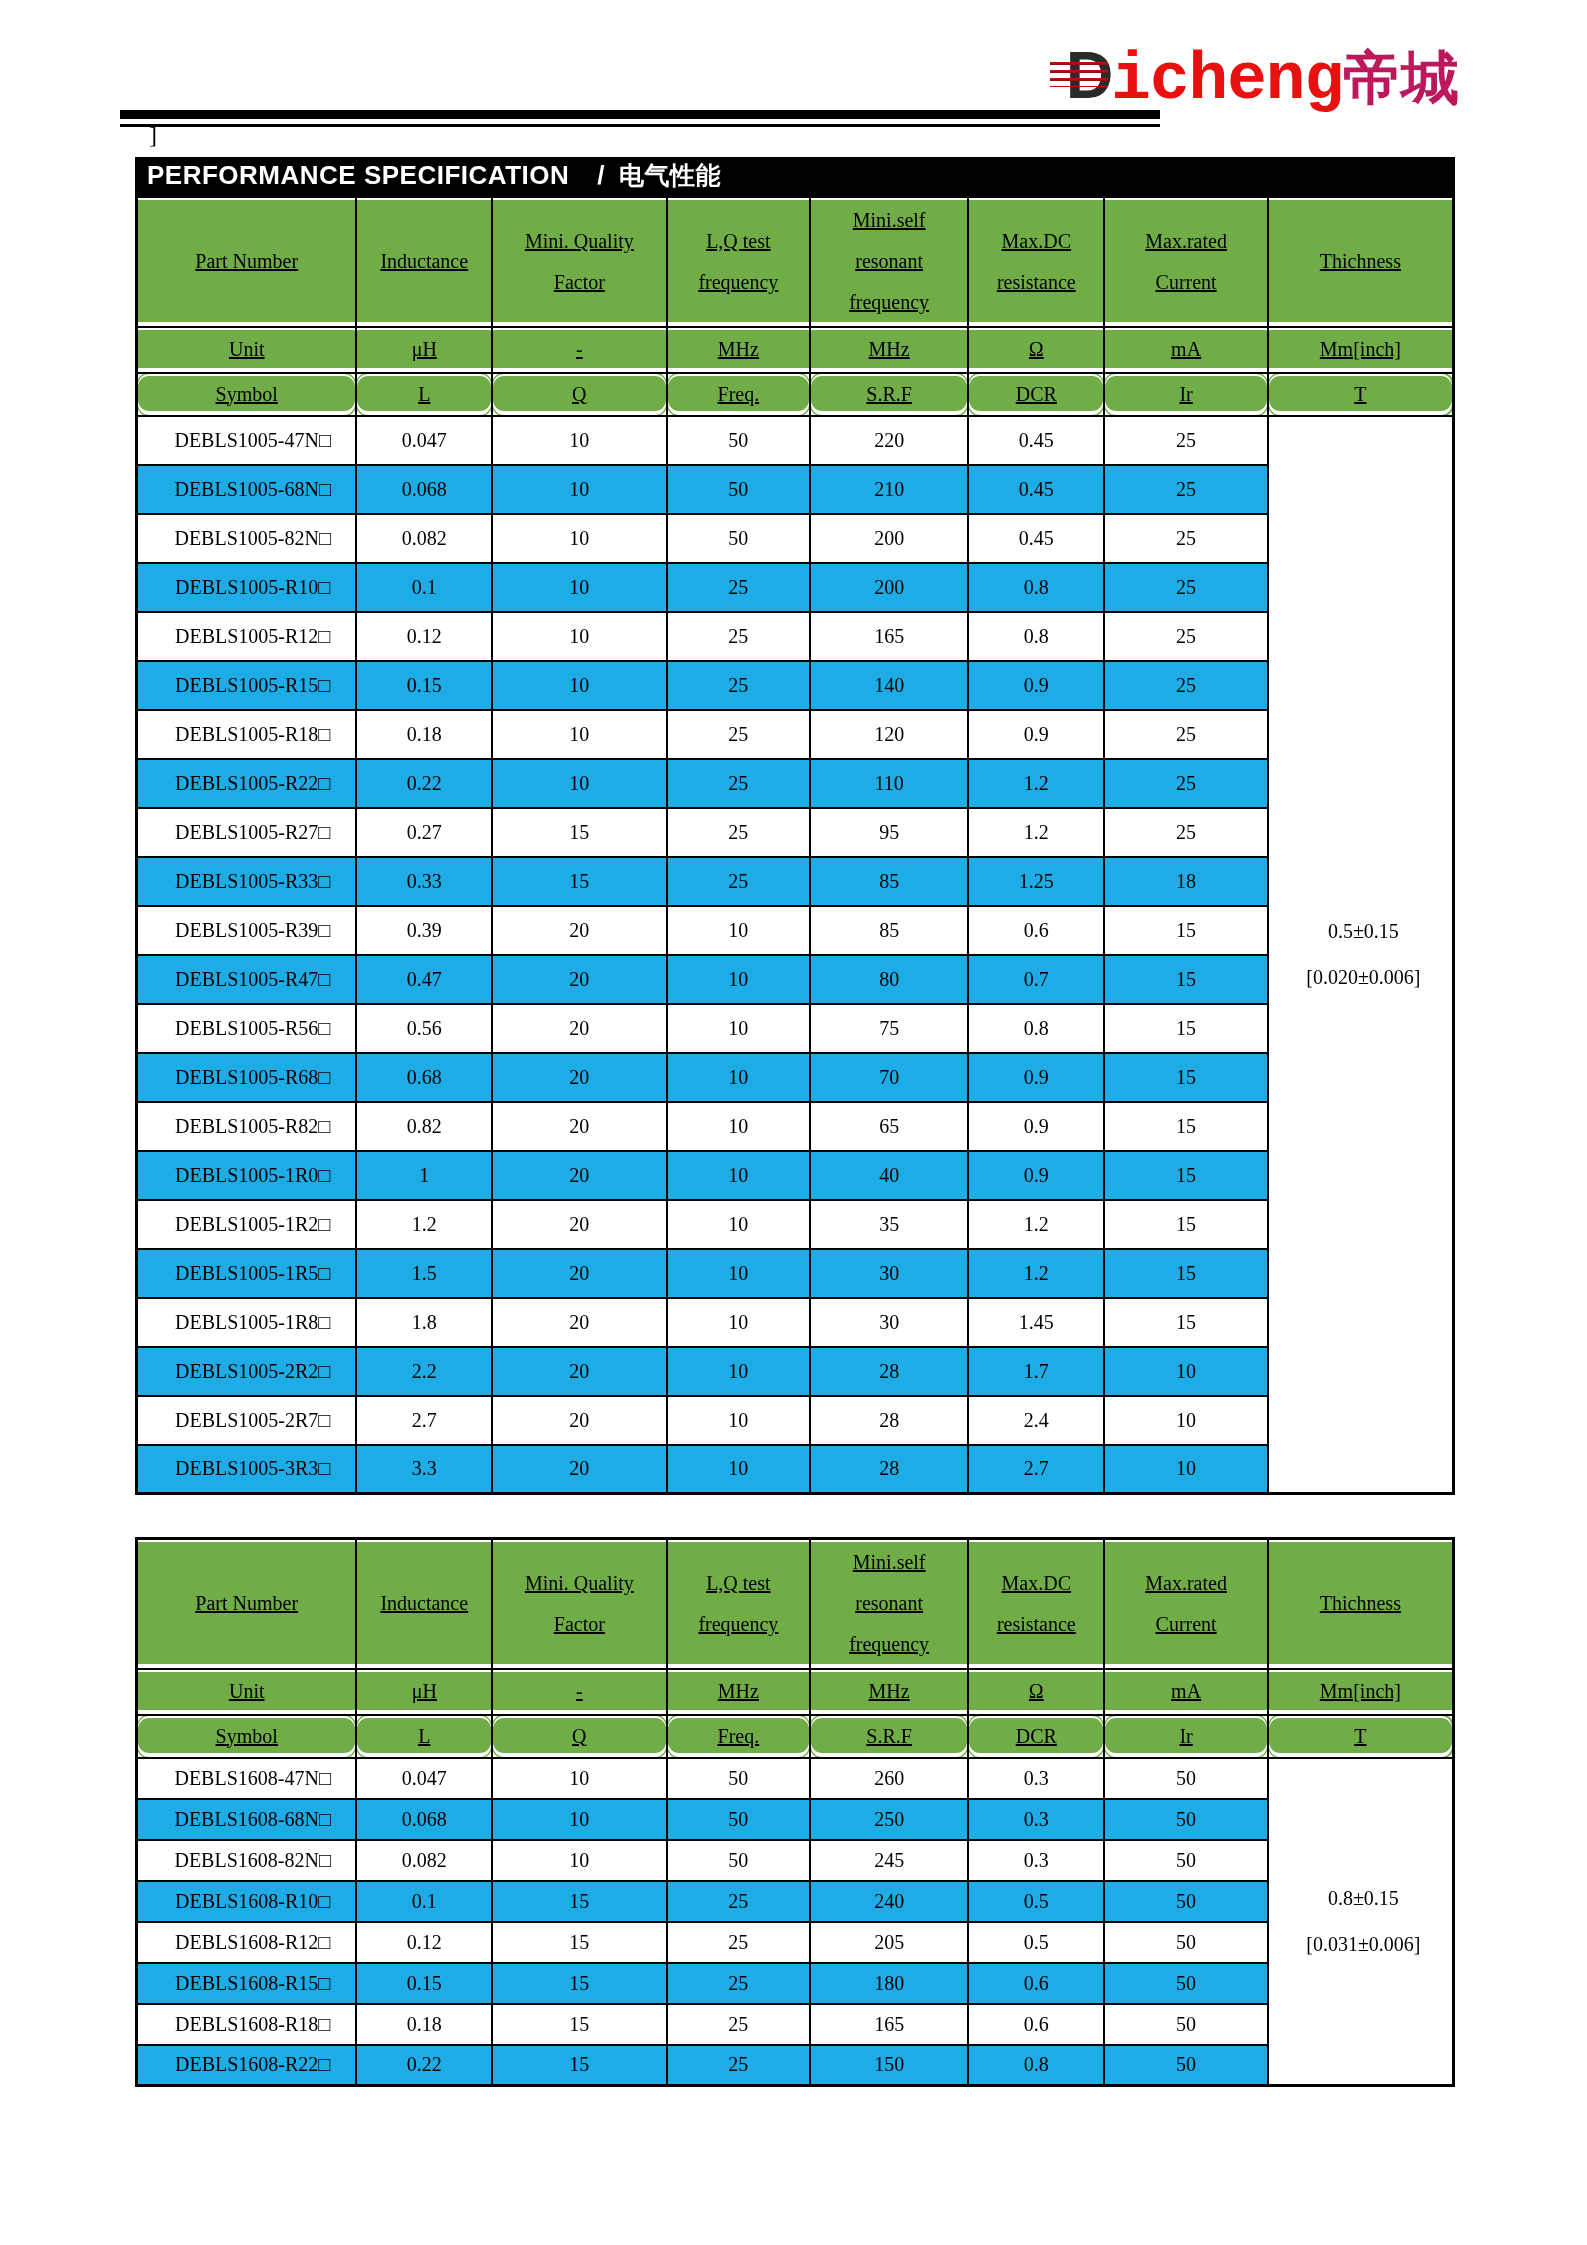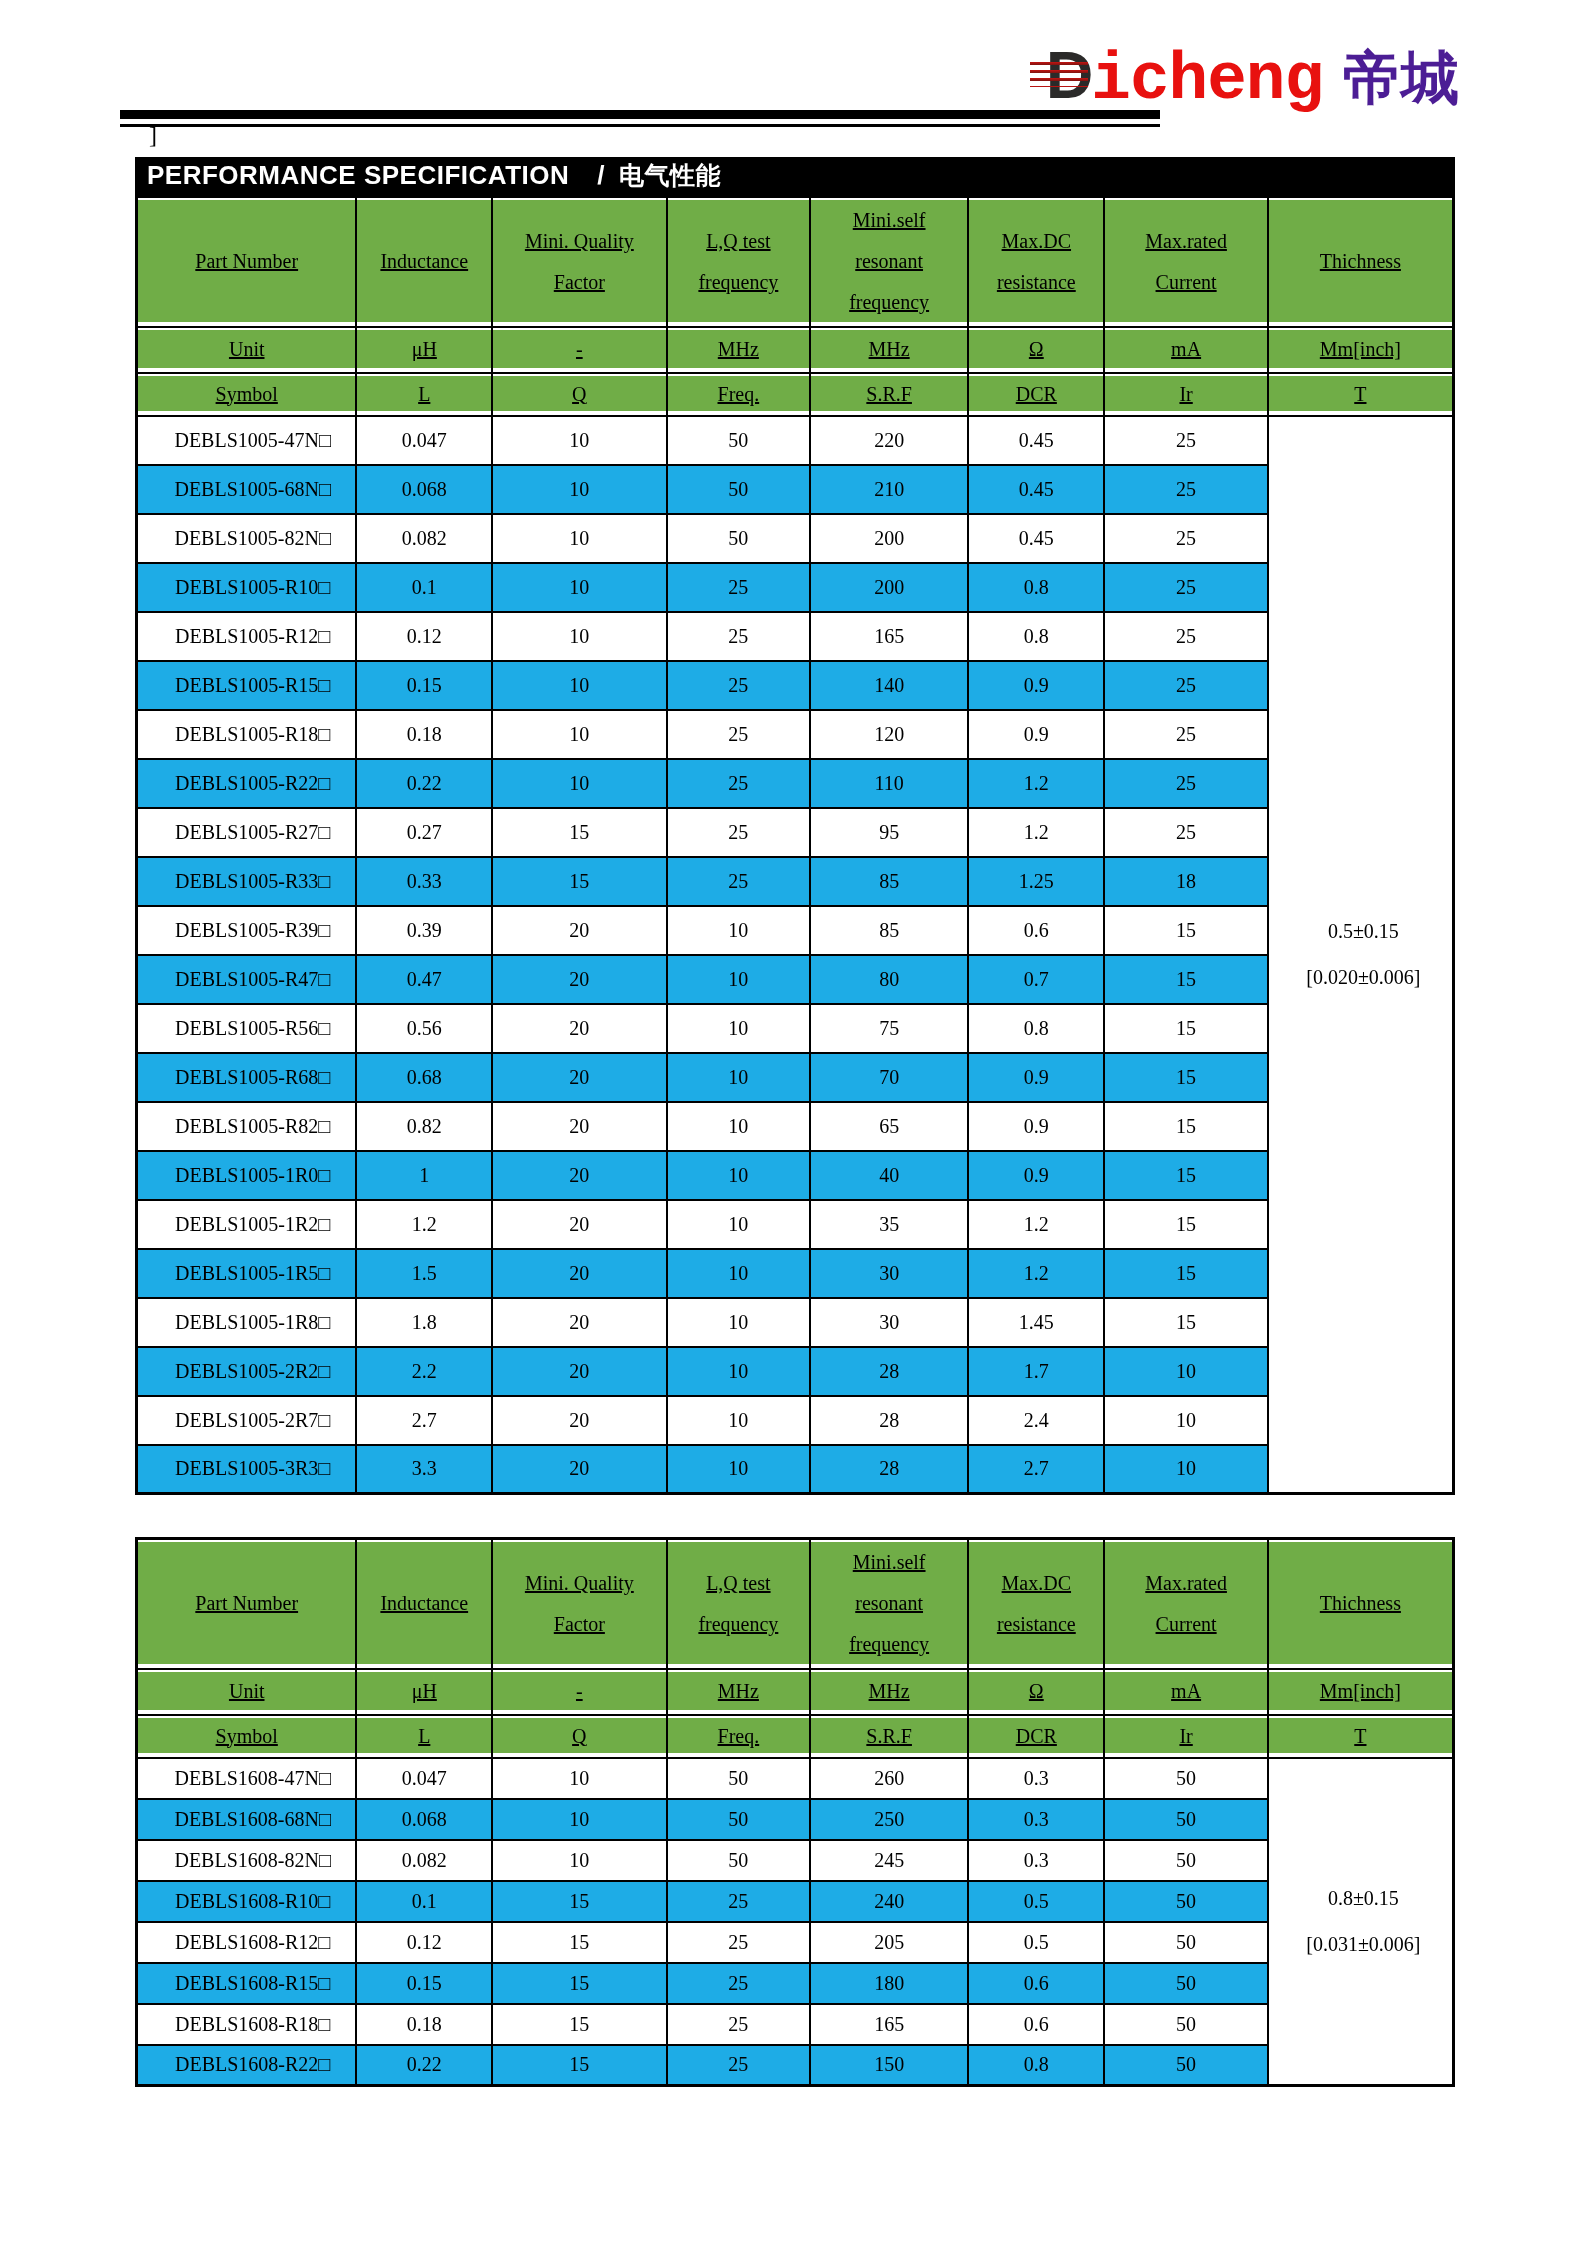--- a/index.html
+++ b/index.html
@@ -13,41 +13,41 @@
   .rule-thick { height:9px; background:#000; }
   .rule-thin  { height:3px; background:#000; margin-top:5px; }
   .bracket { position:absolute; left:149px; top:122px; font-size:24px; font-family:"Liberation Serif",serif; }
   .logo { position:absolute; right:128px; top:42px; white-space:nowrap;
           font-family:"Liberation Sans", sans-serif; font-weight:bold; line-height:1; }
   .logo-d-wrap { position:relative; display:inline-block; }
   .logo-d { font-size:66px; color:var(--logo-dark); letter-spacing:-2px; }
   .logo-stripes { position:absolute; left:-16px; top:20px; width:58px; height:25px; z-index:2;
           background:repeating-linear-gradient(to bottom, #c31412 0px, #7d1410 3px, transparent 3px, transparent 8px); }
   .logo-rest { font-size:66px; color:var(--logo-red); letter-spacing:-1px;font-family:Liberation Mono, monospace; }
-  .logo-cn { font-size:58px; color:#4c1d95; margin-left:20px; font-family:Liberation Sans, sans-serif; }
+  .logo-cn { font-size:58px; color:#be185d; margin-left:0; font-family:Liberation Sans, sans-serif; }
   
   .content { position:absolute; left:135px; top:157px; width:1320px; }
   .titlebar {
     background:var(--bar-bg); color:var(--bar-fg); height:38px; line-height:36px;
     font-family:"Liberation Sans", sans-serif; font-weight:bold; font-size:26px;
     padding-left:12px; letter-spacing:0.5px;
   }
   .titlebar .sep { margin:0 14px 0 28px; font-weight:bold; }
   .titlebar .cn { font-size:25px; }
   
   table.spec { width:1320px; border-collapse:collapse; border:3px solid #000; table-layout:fixed; }
   table.spec th, table.spec td { border:2px solid #000; text-align:center; font-weight:normal; font-size:20px; }
   table.spec thead th {
     background:var(--green);
     box-shadow: inset 0 -4px 0 #fff, inset 0 2px 0 #fff;
     text-decoration: underline;
   }
   th.hmain { height:130px; line-height:2.05; white-space:pre-line; }
   th.hunit { height:46px; }
-  th.hsym  { height:43px; }
+  th.hsym  { height:43px;border-radius:11px; }
   .t1 tbody td { height:49px; }
   .t2 tbody td { height:41px; }
   td.part { text-align:left; padding-left:12px; }
   tbody tr.alt td { background:var(--blue); }
   td.thick, tbody tr.alt td.thick { background:#fff; text-align:left; vertical-align:middle;
     padding-left:6px; line-height:2.3; }
   .t2 { margin-top:42px; }
 </style>
 </head>
 <body>

